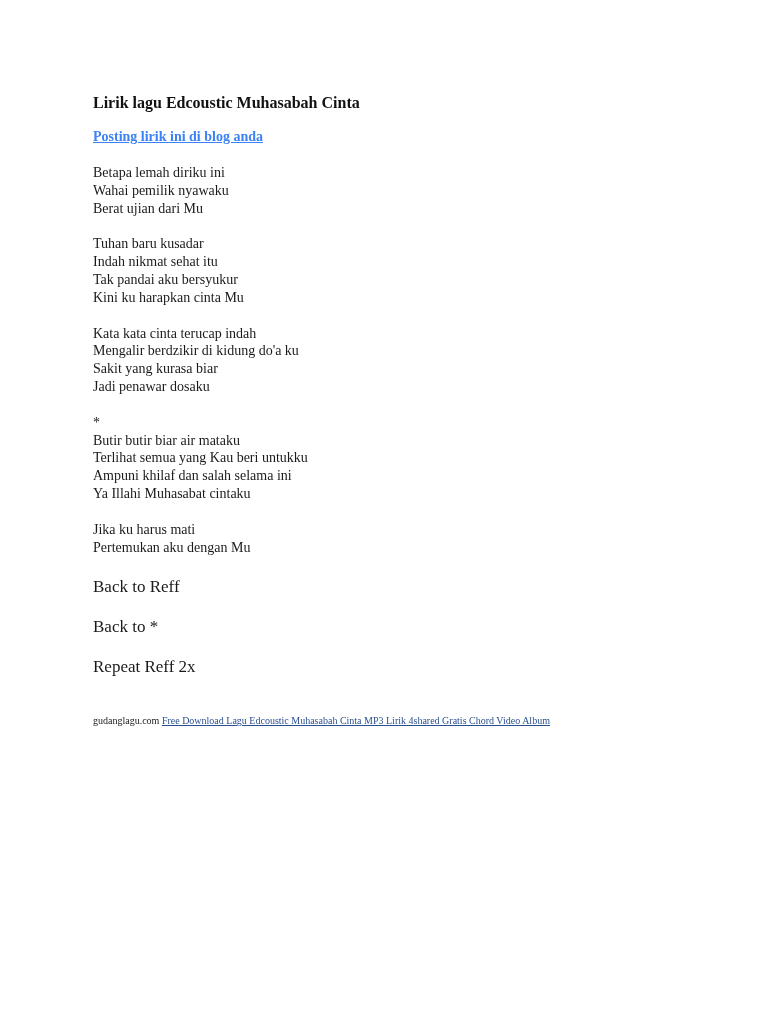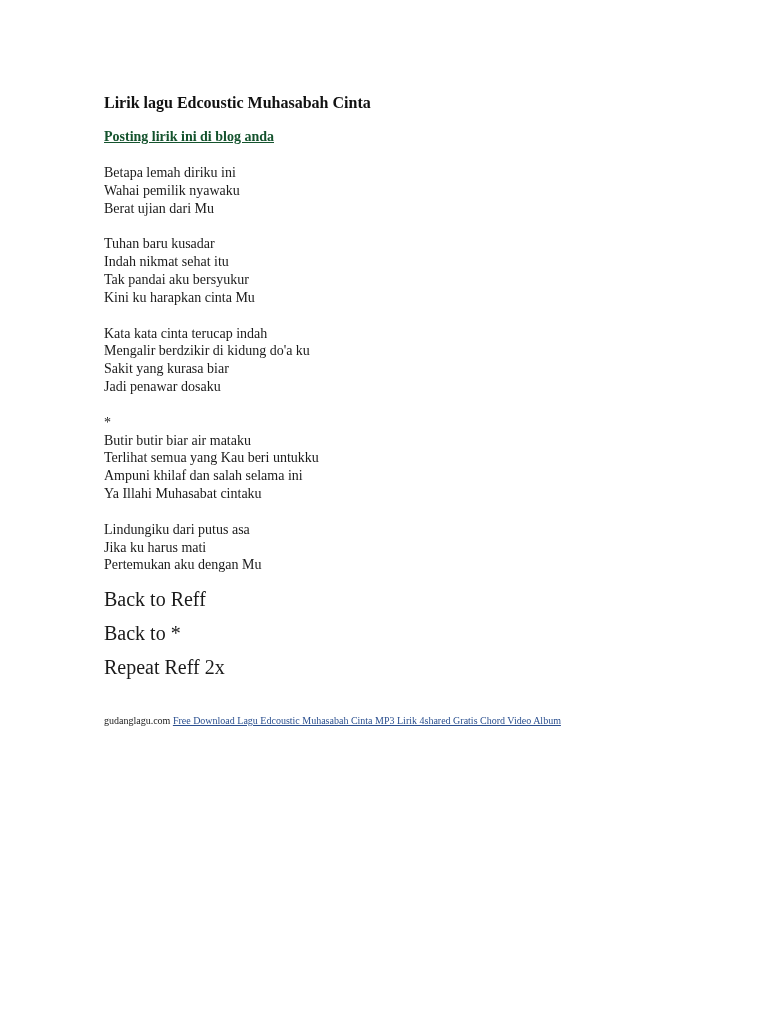--- a/index.html
+++ b/index.html
@@ -10,54 +10,54 @@
     body {
       width: 768px;
       height: 1024px;
       position: relative;
       overflow: hidden;
       font-family: "Liberation Serif", "DejaVu Serif", serif;
       color: #1a1a1a;
     }
     .page {
       position: absolute;
-      left: 104px;
+      left: 93px;
       top: 92px;
       width: 620px;
     }
     .title {
       font-size: 16px;
       font-weight: bold;
       line-height: 22px;
       margin: 0;
       color: #111;
     }
     .post-link {
       display: inline-block;
       margin-top: 14px;
       font-size: 14px;
       font-weight: bold;
-      color: #14532d;
+      color: #3b82f6;
       text-decoration: underline;
       line-height: 18px;
     }
     .stanza {
       margin-top: 18px;
     }
     .line {
       display: block;
       font-size: 14px;
       line-height: 17.8px;
       white-space: nowrap;
     }
     .note {
       display: block;
-      font-size: 20px;
+      font-size: 17px;
       line-height: 18px;
-      margin-top: 16px;
+      margin-top: 22px;
     }
     .footer {
       margin-top: 36px;
       font-size: 10px;
       line-height: 18px;
       width: 590px;
     }
     .footer a {
       color: #2a4f8f;
       text-decoration: underline;
@@ -92,21 +92,20 @@
 
   <div class="stanza">
     <span class="line">*</span>
     <span class="line">Butir butir biar air mataku</span>
     <span class="line">Terlihat semua yang Kau beri untukku</span>
     <span class="line">Ampuni khilaf dan salah selama ini</span>
     <span class="line">Ya Illahi Muhasabat cintaku</span>
   </div>
 
   <div class="stanza">
-    <span class="line">Lindungiku dari putus asa</span>
     <span class="line">Jika ku harus mati</span>
     <span class="line">Pertemukan aku dengan Mu</span>
   </div>
 
   <span class="note">Back to Reff</span>
   <span class="note">Back to *</span>
   <span class="note">Repeat Reff 2x</span>
 
   <div class="footer">
     <span>gudanglagu.com</span>

